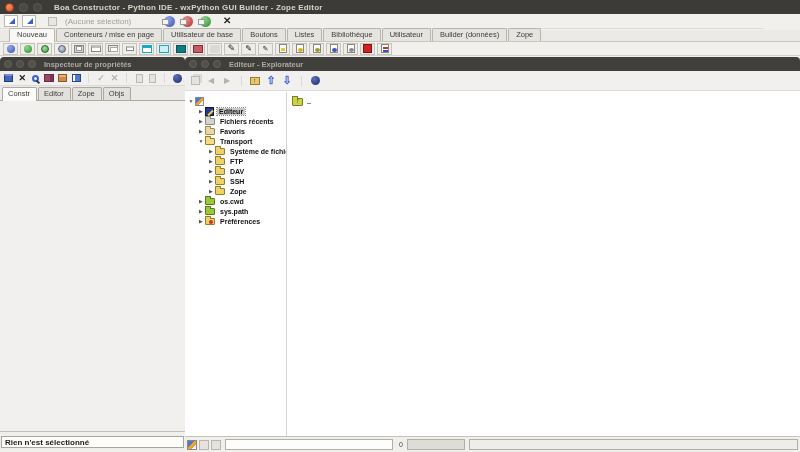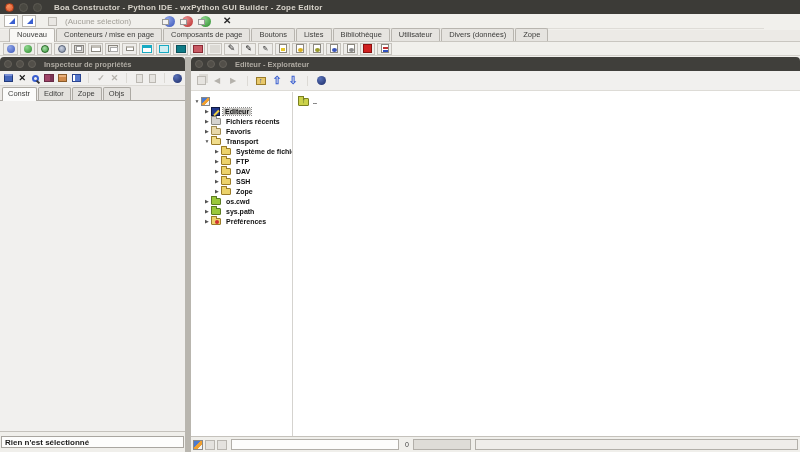--- a/index.html
+++ b/index.html
@@ -58,21 +58,21 @@
   .p-doc-gold::after   { content:"";position:absolute;left:1px;top:3px;width:5px;height:4px;border-radius:50%;background:#d8b020; }
   .p-doc-olive::after  { content:"";position:absolute;left:1px;top:3px;width:5px;height:4px;border-radius:50%;background:#9a9a2a; }
   .p-doc-blue::after   { content:"";position:absolute;left:1px;top:3px;width:5px;height:4px;border-radius:50%;background:#3a54b8; }
   .p-doc-gray::after   { content:"";position:absolute;left:1px;top:3px;width:5px;height:4px;border-radius:50%;background:#8a8a8a; }
   .p-red-block  { width:9px;height:9px;background:#d02020;border:1px solid #8a1010; }
   .p-doc-scribble::after { content:"";position:absolute;left:1px;top:2px;width:5px;height:2px;background:#c03030;box-shadow:0 3px 0 #3050c0; }
 
   
   .workspace { position:absolute; left:0; top:57px; width:800px; height:395px; background:#b9b6af; display:flex; }
   .panel { display:flex; flex-direction:column; background:#f1f0ee; }
-  .panel.inspector { width:185px; margin-right:6px; }
+  .panel.inspector { width:185px; margin-right:0; }
   .panel.explorer { width:694px; }
   .subtitle { height:14px; background:#403f3b; border-radius:4px 4px 0 0; display:flex; align-items:center; flex:none; }
   .sbtn { width:8px; height:8px; border-radius:50%; margin-left:4px; background:#524f49; border:1px solid #64615a; }
   .stitle { margin-left:8px; font-size:7.5px; font-weight:bold; color:#aeaaa2; }
 
   .subtb { height:15px; background:#f1f0ee; border-bottom:1px solid #dddbd6; display:flex; align-items:center; padding-left:3px; flex:none; }
   .panel.explorer .subtb { height:20px; }
   .tbtn { width:14px; height:12px; display:flex; align-items:center; justify-content:center; margin-right:2px; }
   .tsep { width:6px; height:10px; border-right:1px solid #dcdad5; margin-right:6px; }
   .ti { display:inline-block; font-size:9px; line-height:10px; }
@@ -162,26 +162,26 @@
     <span class="mtb-combo">(Aucune sélection)</span>
     <span class="sphere sph-blue"></span>
     <span class="sphere sph-red"></span>
     <span class="sphere sph-green"></span>
     <span class="mtb-x">✕</span>
   </div>
 
   <div class="ptabs" id="paletteTabs">
       <div class="ptab active">Nouveau</div>
       <div class="ptab">Conteneurs / mise en page</div>
-      <div class="ptab">Composants de page</div>
+      <div class="ptab">Utilisateur de base</div>
       <div class="ptab">Boutons</div>
       <div class="ptab">Listes</div>
       <div class="ptab">Bibliothèque</div>
       <div class="ptab">Utilisateur</div>
-      <div class="ptab">Divers (données)</div>
+      <div class="ptab">Builder (données)</div>
       <div class="ptab">Zope</div>
     </div>
 
   <div class="palbar" id="paletteBar">
       <div class="palbtn">
         <span class="pic p-ball-blue"></span>
       </div>
       <div class="palbtn">
         <span class="pic p-ball-green"></span>
       </div>

